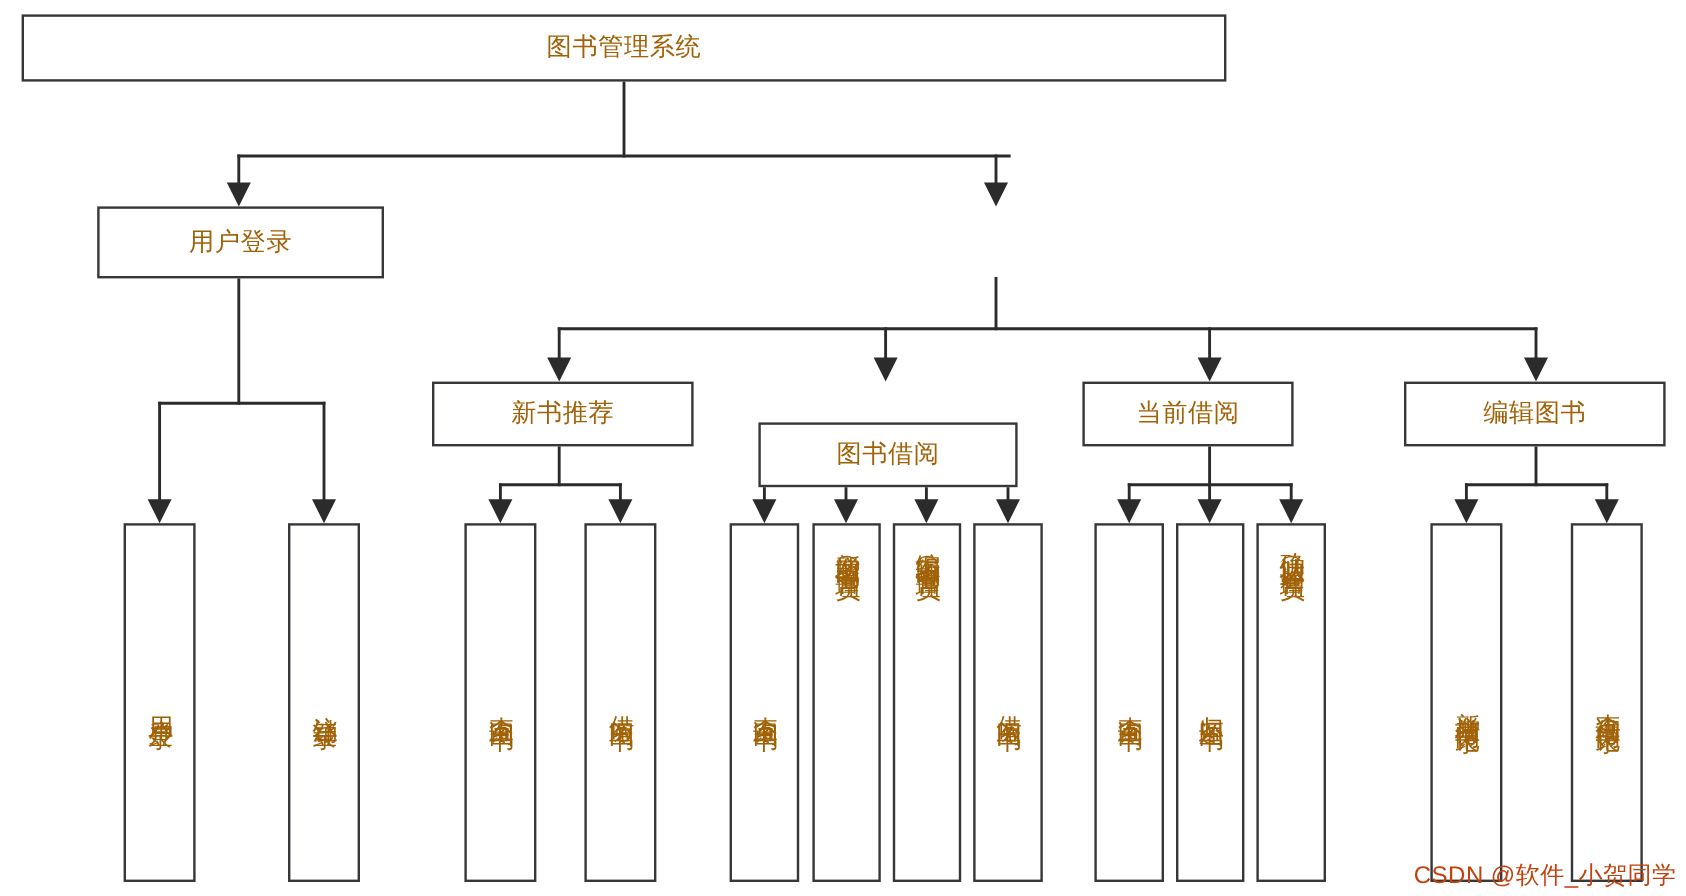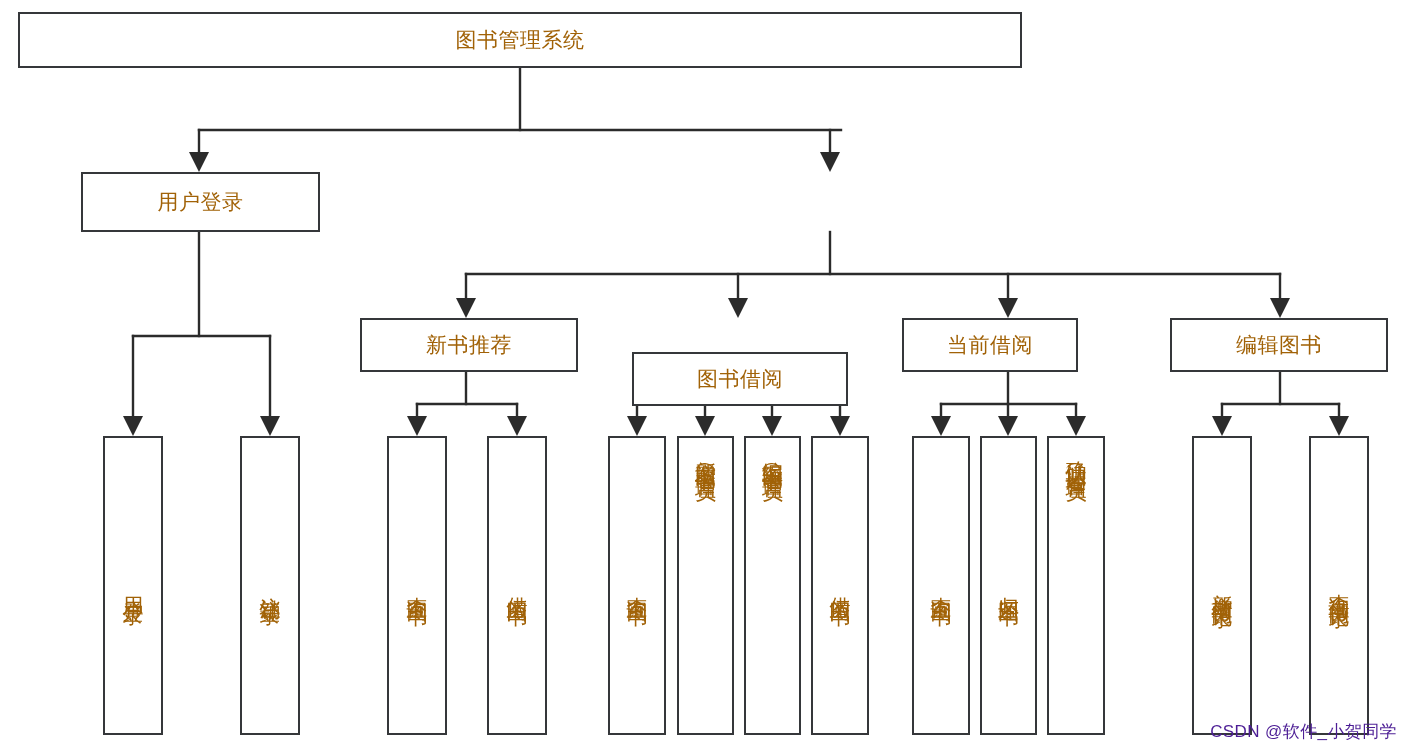--- a/index.html
+++ b/index.html
@@ -69,22 +69,22 @@
     fill: none;
     stroke-linecap: square;
   }
   .conn-arrow {
     fill: #2b2b2b;
   }
   #watermark {
     position: absolute;
     right: 8px;
     bottom: 4px;
-    font-size: 17px;
-    color: #4c1d95;
+    font-size: 20px;
+    color: #c2410c;
     white-space: nowrap;
     letter-spacing: 0.4px;
   }
 </style>
 </head>
 <body>
 
 <div id="diagram-root">
 
   <svg class="connectors" viewBox="0 0 1405 747">

